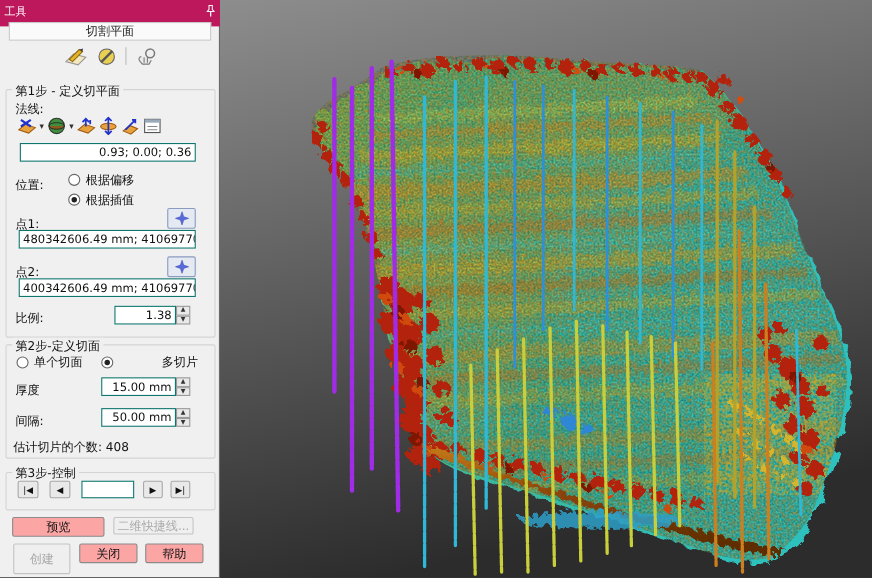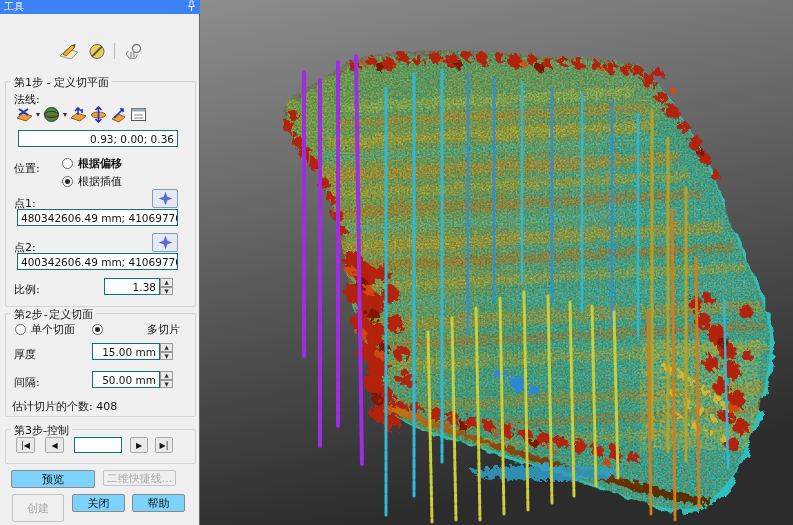--- a/index.html
+++ b/index.html
@@ -1,58 +1,59 @@
 <!DOCTYPE html>
 <html><head>
 <meta charset="utf-8">
 <style>
   html,body{margin:0;padding:0;}
   body{width:793px;height:525px;overflow:hidden;font-family:"DejaVu Sans","Liberation Sans",sans-serif;background:#333;}
   .app{position:relative;width:793px;height:525px;}
   
   .panel{position:absolute;left:0;top:0;width:200px;height:525px;background:#f0f0f0;border-right:1px solid #6a6a6a;box-sizing:border-box;}
-  .titlebar{position:absolute;left:0;top:0;width:200px;height:14px;background:#3b82f6;color:#fff;font-size:10px;line-height:14px;padding:0 4px;box-sizing:border-box;display:flex;justify-content:space-between;}
+  .titlebar{position:absolute;left:0;top:0;width:200px;height:24px;background:#be185d;color:#fff;font-size:10px;line-height:14px;padding:0 4px;box-sizing:border-box;display:flex;justify-content:space-between;align-items:center;}
   .headerbox{position:absolute;left:8px;top:20px;width:184px;height:17px;background:#fafafa;border:1px solid #c9c9c9;box-sizing:border-box;text-align:center;font-size:11px;line-height:15px;color:#222;}
   .toolbar{position:absolute;left:0;top:40px;width:200px;height:22px;display:flex;justify-content:center;align-items:center;gap:8px;}
   .toolsep{width:1px;height:16px;background:#bbb;}
   .iconbtn{display:flex;align-items:center;justify-content:center;cursor:pointer;}
   .group{position:absolute;border:1px solid #d4d4d4;border-radius:2px;}
   .group-label{position:absolute;font-size:11px;background:#f0f0f0;padding:0 3px;color:#111;white-space:nowrap;}
   .lbl{position:absolute;font-size:11px;color:#111;white-space:nowrap;}
   .field{position:absolute;background:#fff;border:1px solid #0f766e;font-size:10.5px;display:flex;align-items:center;padding:0 3px;box-sizing:border-box;color:#111;overflow:hidden;white-space:nowrap;}
   .field.right{justify-content:flex-end;}
   .iconrow{position:absolute;left:16px;top:106px;display:flex;align-items:center;gap:3px;}
   .caret{font-size:8px;color:#333;line-height:17px;}
   .pickbtn{position:absolute;background:#e4e9f2;border:1px solid #8a9ac0;border-radius:2px;display:flex;align-items:center;justify-content:center;cursor:pointer;}
   .spinarrows{position:absolute;width:13px;display:flex;flex-direction:column;box-sizing:border-box;}
   .sa{flex:1;border:1px solid #9a9a9a;background:#e9e9e9;font-size:5.5px;line-height:6px;text-align:center;color:#333;padding:0;box-sizing:border-box;cursor:pointer;}
   .radio-row{position:absolute;display:flex;align-items:center;gap:5px;font-size:11px;color:#111;cursor:pointer;}
   .radio{width:11px;height:11px;border:1px solid #666;border-radius:50%;background:#fff;position:relative;box-sizing:border-box;flex:0 0 auto;}
   .radio.checked::after{content:"";position:absolute;left:2px;top:2px;right:2px;bottom:2px;border-radius:50%;background:#222;}
-  .btn{position:absolute;background:#7dd3fc;border:1px solid #8a8a8a;border-radius:2px;font-size:11px;display:flex;align-items:center;justify-content:center;color:#111;box-sizing:border-box;cursor:pointer;}
+  .btn{position:absolute;background:#fca5a5;border:1px solid #8a8a8a;border-radius:2px;font-size:11px;display:flex;align-items:center;justify-content:center;color:#111;box-sizing:border-box;cursor:pointer;}
   .btn.small{font-size:8px;background:#e9e9e9;border-color:#a8a8a8;}
   .btn.disabled{color:#a9a9a9;border-color:#c4c4c4;background:#efefef;cursor:default;}
   
   .viewport{position:absolute;left:200px;top:0;width:593px;height:525px;display:block;}
 </style>
 </head>
 <body>
 <div class="app">
 
 <div class="panel">
   <div class="titlebar">
     <span>工具</span>
     <span>
       <svg width="9" height="12" viewBox="0 0 9 12">
             <path d="M3 1h3v3.5l1.5 2h-6L3 4.5z" fill="none" stroke="#f2f2f2" stroke-width="1"></path>
             <line x1="4.5" y1="7" x2="4.5" y2="11" stroke="#f2f2f2" stroke-width="1.2"></line>
           </svg>
     </span>
   </div>
 
+  <div class="headerbox">切割平面</div>
 
   <div class="toolbar">
     <span class="iconbtn">
       <svg width="22" height="17" viewBox="0 0 22 17">
             <polygon points="2,13 9,6 20,9 13,16" fill="#f2e7bd" stroke="#9a9a9a"></polygon>
             <path d="M5 11 L14 2 L17 4 L8 13 Z" fill="#e8b32a" stroke="#8a6a10"></path>
             <path d="M14 2 L17 4 L17.5 1 Z" fill="#444"></path>
           </svg>
     </span>
     <span class="iconbtn">
@@ -117,21 +118,21 @@
             <rect x="1.5" y="2.5" width="14" height="3" fill="#9aaabb"></rect>
             <line x1="4" y1="9" x2="13" y2="9" stroke="#888"></line>
             <line x1="4" y1="12" x2="13" y2="12" stroke="#888"></line>
           </svg>
     </span>
   </div>
 
   <div class="field right" style="left:18px;top:130px;width:160px;height:17px;">0.93; 0.00; 0.36</div>
 
   <div class="lbl" style="left:14px;top:161px;">位置:</div>
-  <div class="radio-row" style="left:62px;top:156px;font-weight:bold;">
+  <div class="radio-row" style="left:62px;top:156px;">
     <span class="radio"></span>
     <span>根据偏移</span>
   </div>
   <div class="radio-row" style="left:62px;top:174px;">
     <span class="radio checked"></span>
     <span>根据插值</span>
   </div>
 
   <div class="lbl" style="left:14px;top:196px;">点1:</div>
   <div class="pickbtn" style="left:152px;top:189px;width:24px;height:17px;">
@@ -150,21 +151,21 @@
   <div class="field" style="left:17px;top:253px;width:161px;height:17px;">400342606.49 mm; 4106977042.00 mm</div>
 
   <div class="lbl" style="left:14px;top:282px;">比例:</div>
   <div class="field right" style="left:104px;top:278px;width:56px;height:17px;">1.38</div>
   <div class="spinarrows" style="left:160px;top:278px;height:17px;">
     <span class="sa">▲</span>
     <span class="sa">▼</span>
   </div>
 
   <div class="group" style="left:5px;top:313px;width:189px;height:102px;"></div>
-  <div class="group-label" style="left:11px;top:307px;font-family:Liberation Mono, monospace;">第2步-定义切面</div>
+  <div class="group-label" style="left:11px;top:307px;">第2步-定义切面</div>
 
   <div class="radio-row" style="left:15px;top:322px;">
     <span class="radio"></span>
     <span>单个切面</span>
   </div>
   <div class="radio-row" style="left:92px;top:322px;gap:44px;">
     <span class="radio checked"></span>
     <span>多切片</span>
   </div>
 

